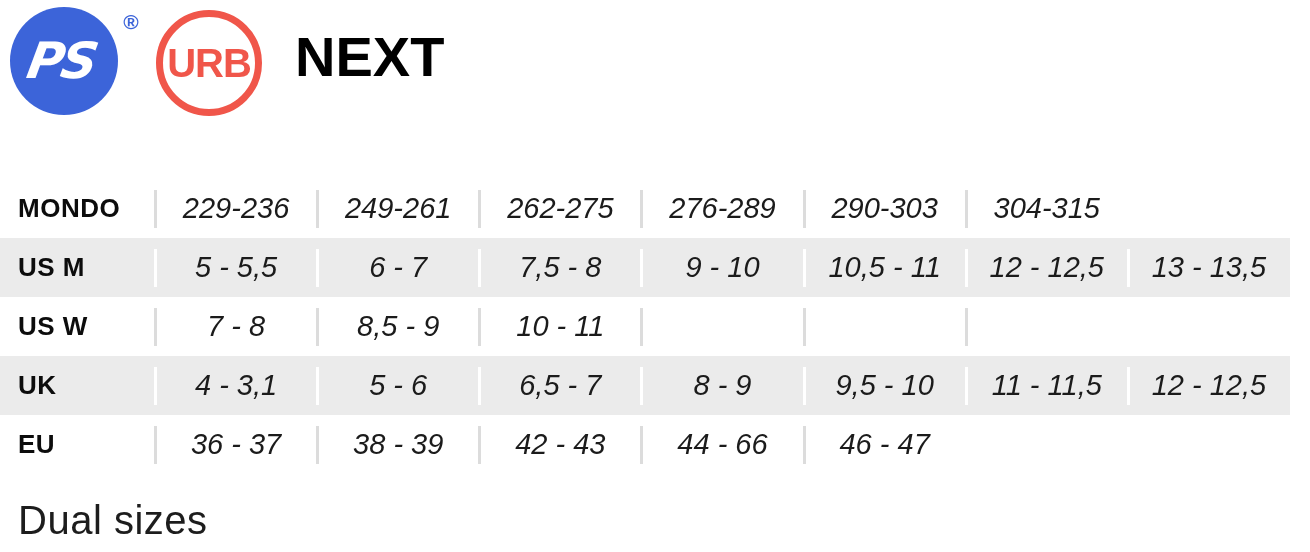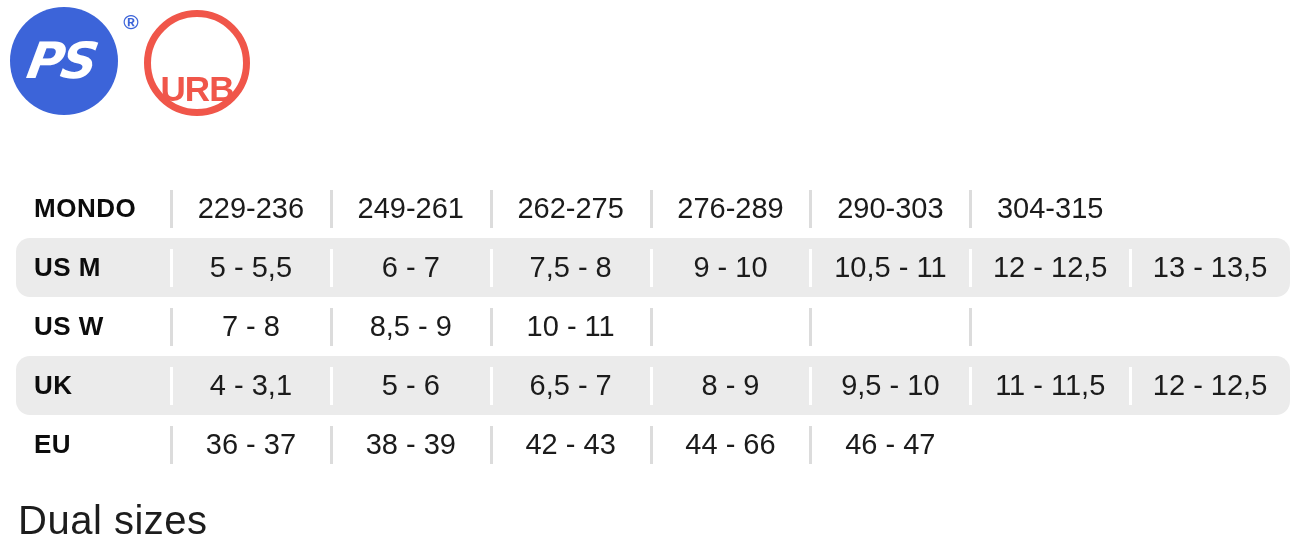--- a/index.html
+++ b/index.html
@@ -32,54 +32,53 @@
   .reg-badge {
     position: absolute; left: 109px; top: 3px;
     width: 24px; height: 24px;
     background: #fff; border-radius: 50%;
     color: var(--ps-blue, #3c64d9);
     font-size: 21px; line-height: 24px; text-align: center;
     font-weight: 700;
   }
 
   .urb-badge {
-    position: absolute; left: 144px; top: 10px;
+    position: absolute; left: 156px; top: 10px;
     width: 106px; height: 106px; box-sizing: border-box;
     border: 7px solid var(--urb-coral, #f0564a);
     border-radius: 50%;
-    display: flex; align-items: flex-end; justify-content: center;
+    display: flex; align-items: center; justify-content: center;
     color: var(--urb-coral, #f0564a);
-    font-weight: 800; font-size: 35px; letter-spacing: -1px;
+    font-weight: 800; font-size: 40px; letter-spacing: -1px;
   }
 
   .page-title {
     position: absolute; left: 295px; top: 24px;
     font-size: 56px; font-weight: 900; color: #000;
     letter-spacing: 0px;
   }
 
   
   .size-table { position: absolute; left: 0; top: 179px; width: 1290px; }
   .t-row {
     display: grid;
     grid-template-columns: 155px repeat(7, 1fr);
     height: 59px;
-    margin-left: 16px;
   }
-  .t-row.alt { background: var(--row-alt, #ebebeb); border-radius: 14px; }
+  .t-row.alt { background: var(--row-alt, #ebebeb); }
   .t-label {
     display: flex; align-items: center;
     padding-left: 18px;
     font-weight: 800; font-size: 26px; color: #0c0c0c;
     letter-spacing: 0.5px;
   }
   .t-cell {
     position: relative;
     display: flex; align-items: center; justify-content: center;
-    font-size: 29px; color: #1b1b1b;
+    font-size: 29px; color: #1b1b1b; font-style: italic;
   }
   .t-cell::before {
     content: "";
     position: absolute; left: -1px; top: 50%;
     transform: translateY(-50%);
     width: 3px; height: 38px;
     background: #dcdcdc;
   }
   .t-row.alt .t-cell::before { background: #ffffff; }
 
@@ -94,20 +93,21 @@
 <body style="--ps-blue: #3c64d9; --urb-coral: #f0564a; --row-alt: #ebebeb; --text: #1b1b1b;">
 
 <div class="brand-row">
   <div class="ps-logo">
     <span class="ps-text">PS</span>
     <span class="reg-badge">®</span>
   </div>
   <div class="urb-badge">
     <span>URB</span>
   </div>
+  <div class="page-title">NEXT</div>
 </div>
 
 <div class="size-table">
 
   <div class="t-row">
     <div class="t-label">MONDO</div>
     <div class="t-cell">229-236</div>
     <div class="t-cell">249-261</div>
     <div class="t-cell">262-275</div>
     <div class="t-cell">276-289</div>

